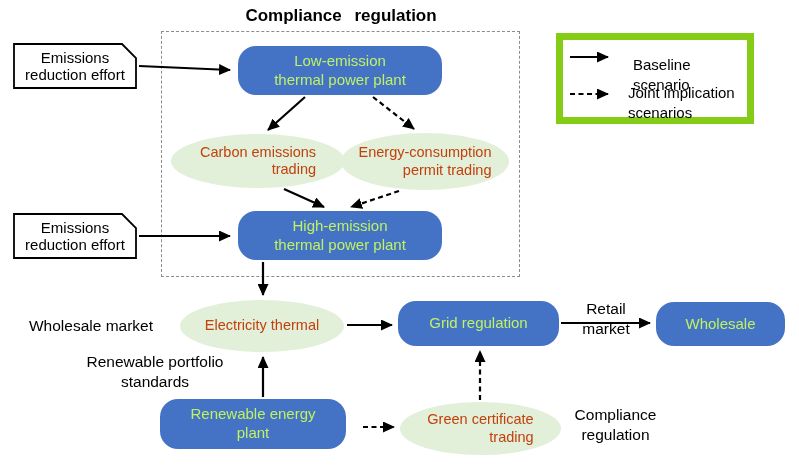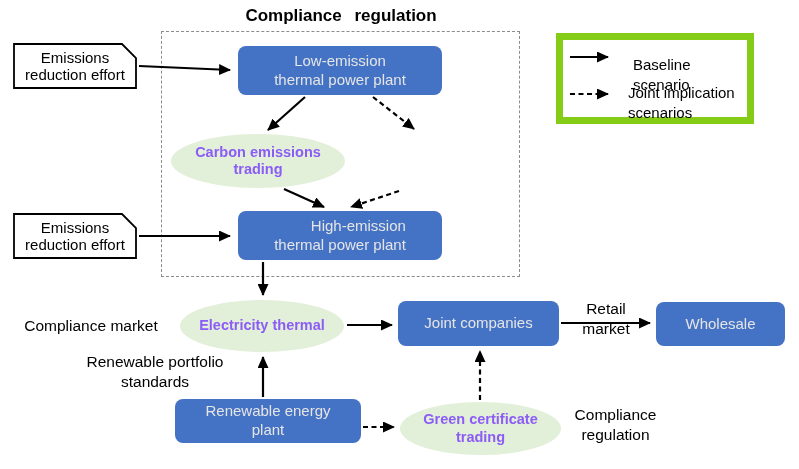--- a/index.html
+++ b/index.html
@@ -26,40 +26,39 @@
   .dashed-box {
     position: absolute;
     left: 161px; top: 31px; width: 359px; height: 246px;
     border: 1.5px dashed #8c8c8c;
     background: transparent;
   }
 
   .node-blue {
     position: absolute;
     background: #4472C4;
-    color: #e5e5e5;
-    border-radius: 8px;
+    color: #bef264;
+    border-radius: 18px;
     display: flex; align-items: center; justify-content: center;
     text-align: center;
     font-size: 15px;
     line-height: 1.25;
     padding: 4px 8px;
   }
 
   .ellipse {
     position: absolute;
     background: #E2EFD9;
     border-radius: 50%;
     display: flex; align-items: center; justify-content: center;
-    text-align: center;
-    color: #8b5cf6;
+    text-align: right;
+    color: #c2410c;
     font-size: 14.5px;
     line-height: 1.2;
     padding: 4px 10px;
-    font-weight: bold;
   }
 
   .note { position: absolute; padding-left: 9px; }
   .note svg { position: absolute; left: 0; top: 0; width: 100%; height: 100%; }
   .note svg path { fill: #ffffff; stroke: #000000; stroke-width: 1.8; }
   .note-text {
     position: absolute; inset: 0;
     display: flex; align-items: center; justify-content: center;
     text-align: center;
     font-size: 15px;
@@ -117,40 +116,42 @@
     <svg viewBox="0 0 124 46">
       <path d="M1 1 L109 1 L123 15 L123 45 L1 45 Z"></path>
     </svg>
     <div class="note-text txt">Emissions
 reduction effort</div>
   </div>
 
   <div class="node-blue txt" style="left:238px; top:46px; width:204px; height:49px;">Low-emission
 thermal power plant</div>
 
-  <div class="node-blue txt" style="left:238px; top:211px; width:204px; height:49px;text-align:right;">High-emission
+  <div class="node-blue txt" style="left:238px; top:211px; width:204px; height:49px;">High-emission
 thermal power plant</div>
 
-  <div class="node-blue txt" style="left:398px; top:301px; width:161px; height:45px;">Joint companies</div>
+  <div class="node-blue txt" style="left:398px; top:301px; width:161px; height:45px;">Grid regulation</div>
 
   <div class="node-blue txt" style="left:656px; top:302px; width:129px; height:44px;">Wholesale</div>
 
-  <div class="node-blue txt" style="left:175px; top:399px; width:186px; height:44px;">Renewable energy
+  <div class="node-blue txt" style="left:160px; top:399px; width:186px; height:50px;">Renewable energy
 plant</div>
 
   <div class="ellipse txt" style="left:171px; top:134px; width:174px; height:54px;">Carbon emissions
 trading</div>
 
+  <div class="ellipse txt" style="left:341px; top:133px; width:168px; height:57px;">Energy-consumption
+permit trading</div>
 
   <div class="ellipse txt" style="left:180px; top:300px; width:164px; height:52px;">Electricity thermal</div>
 
   <div class="ellipse txt" style="left:400px; top:402px; width:161px; height:53px;">Green certificate
 trading</div>
 
-  <div class="bold-label txt" style="left:10px; top:316px; width:162px;">Compliance market</div>
+  <div class="bold-label txt" style="left:10px; top:316px; width:162px;">Wholesale market</div>
 
   <div class="bold-label txt" style="left:568px; top:299px; width:76px;">Retail
 market</div>
 
   <div class="bold-label txt" style="left:55px; top:352px; width:200px;">Renewable portfolio
 standards</div>
 
   <div class="bold-label txt" style="left:558px; top:405px; width:115px;">Compliance
 regulation</div>
 

